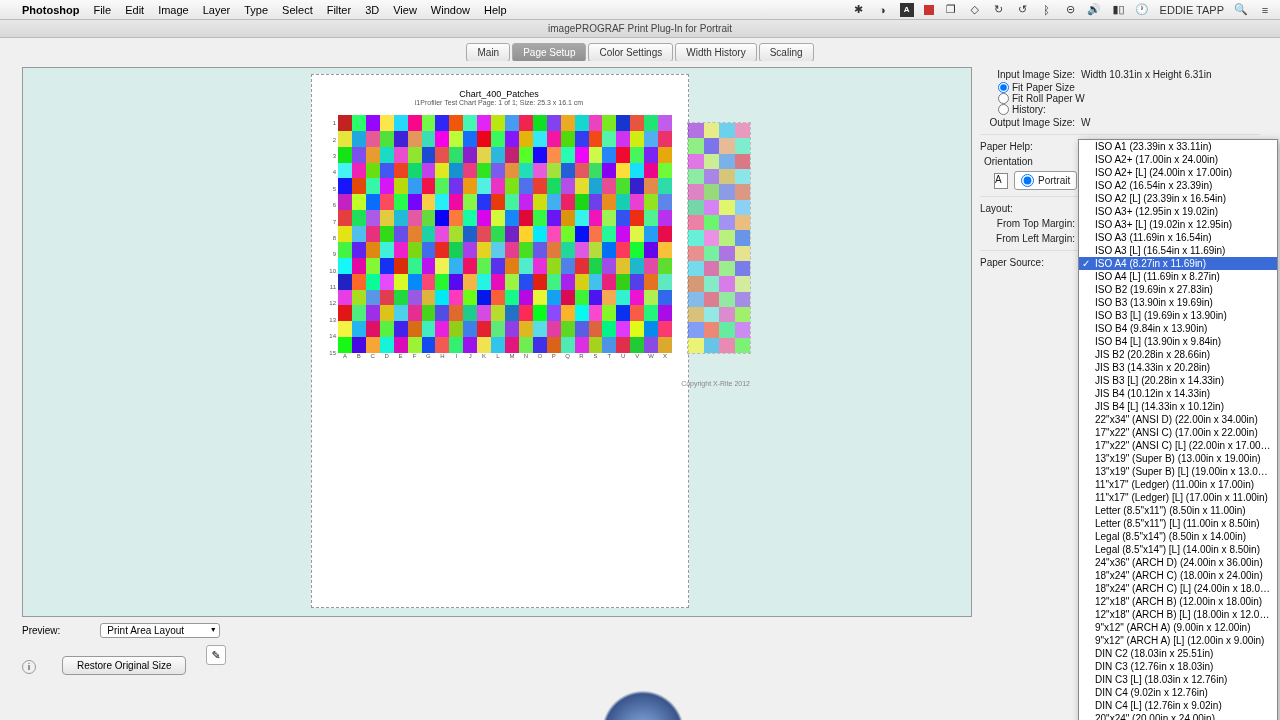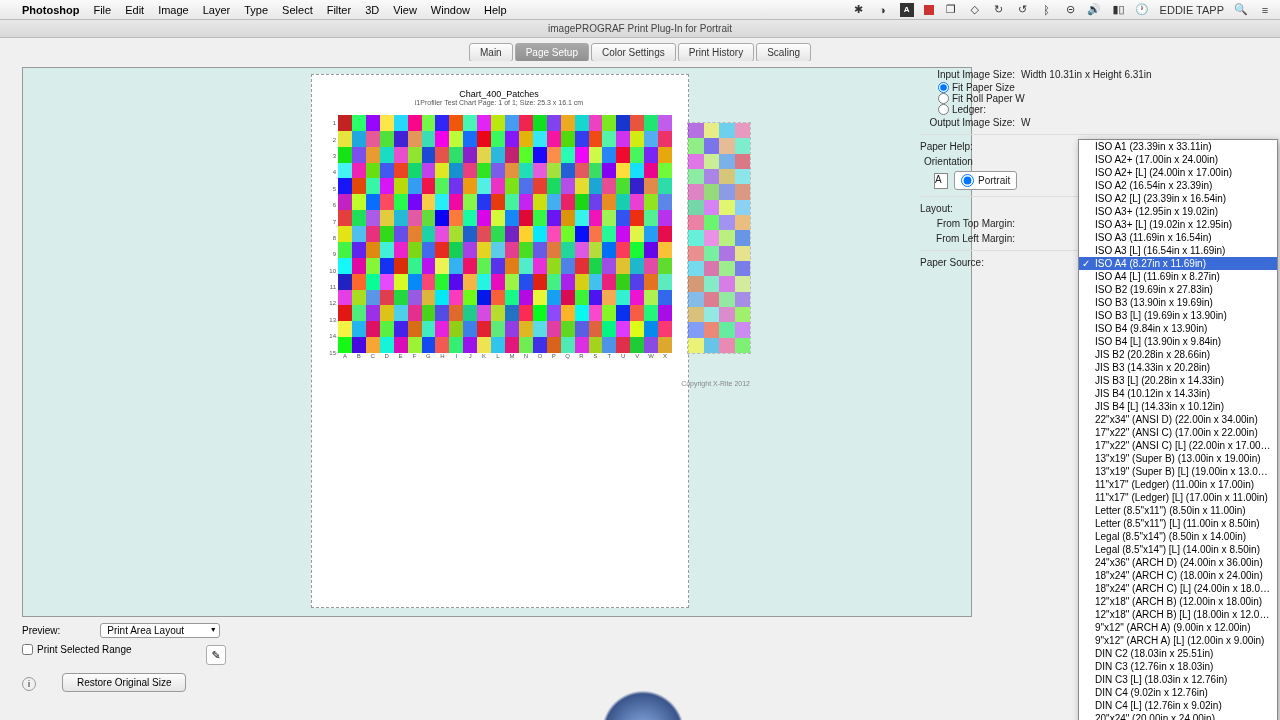--- a/index.html
+++ b/index.html
@@ -39,21 +39,21 @@
 .bottom-panel { position: absolute; left: 22px; top: 562px; width: 950px; font-size: 10px; }
 .preview-row { display: flex; align-items: center; gap: 8px; margin-bottom: 6px; }
 .select-box { border: 1px solid #999; background: #fff; padding: 1px 18px 1px 6px; border-radius: 3px; font-size: 10px; position: relative; width: 120px; }
 .select-box::after { content: "▾"; position: absolute; right: 4px; font-size: 8px; }
 .check-row { display: flex; align-items: center; gap: 4px; margin: 2px 0; }
 .check-row input { width: 11px; height: 11px; }
 .restore-btn { border: 1px solid #999; background: linear-gradient(#fdfdfd,#e5e5e5); border-radius: 4px; padding: 3px 14px; font-size: 10px; margin-top: 8px; margin-left: 20px; }
 .info-icon { width: 14px; height: 14px; border: 1px solid #999; border-radius: 50%; display: inline-flex; align-items: center; justify-content: center; font-size: 9px; margin-right: 6px; margin-top: 10px; }
 .proof-icon { position: absolute; left: 184px; top: 22px; width: 20px; height: 20px; border: 1px solid #aaa; border-radius: 3px; display: flex; align-items: center; justify-content: center; font-size: 11px; background: #fff; }
 
-.right-panel { position: absolute; left: 920px; top: 6px; width: 280px; font-size: 10px; color: #222; }
+.right-panel { position: absolute; left: 980px; top: 6px; width: 280px; font-size: 10px; color: #222; }
 .rp-row { display: flex; align-items: center; padding: 2px 0; gap: 6px; }
 .rp-label { width: 95px; text-align: right; }
 .rp-radio { display: flex; align-items: center; gap: 3px; margin-left: 18px; }
 .rp-radio input { width: 11px; height: 11px; }
 .rp-section { margin-top: 4px; border-top: 1px solid #ddd; padding-top: 4px; }
 .portrait-btn { display: inline-flex; align-items: center; gap: 4px; border: 1px solid #999; border-radius: 3px; padding: 2px 6px; background: #fff; }
 .orient-icon { width: 14px; height: 16px; border: 1px solid #888; display: inline-block; }
 
 .dropdown { position: absolute; left: 1078px; top: 78px; width: 200px; max-height: 626px; background: #fff; border: 1px solid #888; box-shadow: 2px 2px 8px rgba(0,0,0,0.3); overflow: hidden; z-index: 100; }
 .dropdown-item { font-size: 10px; padding: 1px 6px 1px 16px; white-space: nowrap; position: relative; overflow: hidden; text-overflow: ellipsis; }
@@ -90,21 +90,21 @@
     <span class="menubar-icon">≡</span>
   </div>
 </div>
 
 <div class="titlebar">imagePROGRAF Print Plug-In for Portrait</div>
 
 <div class="tabbar" id="tabbar">
     <div class="tab">Main</div>
     <div class="tab active">Page Setup</div>
     <div class="tab">Color Settings</div>
-    <div class="tab">Print History</div>
+    <div class="tab">Width History</div>
     <div class="tab">Scaling</div>
   </div>
 
 <div class="content">
   <div class="preview-area">
     <div class="page-outer">
       <div class="page-inner">
         <div class="chart-title">Chart_400_Patches</div>
         <div class="chart-sub">i1Profiler Test Chart Page: 1 of 1; Size: 25.3 x 16.1 cm</div>
         <div class="patches-wrap">
@@ -581,24 +581,20 @@
         <div class="copyright">Copyright X-Rite 2012</div>
       </div>
     </div>
   </div>
 
   <div class="bottom-panel">
     <div class="preview-row">
       <span>Preview:</span>
       <div class="select-box" style="margin-left:32px;">Print Area Layout</div>
     </div>
-    <div class="check-row">
-        <input type="checkbox" style="">
-        <span>Print Selected Range</span>
-      </div>
     <div class="proof-icon">✎</div>
     <div style="display:flex;align-items:center;margin-top:10px;">
       <span class="info-icon">i</span>
       <button class="restore-btn">Restore Original Size</button>
     </div>
   </div>
 
   <div class="right-panel">
     <div class="rp-row">
         <span class="rp-label">Input Image Size:</span>
@@ -607,21 +603,21 @@
     <div class="rp-radio">
         <input type="radio" checked="" style="">
         <span>Fit Paper Size</span>
       </div>
     <div class="rp-radio">
         <input type="radio" style="">
         <span>Fit Roll Paper W</span>
       </div>
     <div class="rp-radio">
         <input type="radio" style="">
-        <span>Ledger:</span>
+        <span>History:</span>
       </div>
     <div class="rp-row">
         <span class="rp-label">Output Image Size:</span>
         <span>W</span>
       </div>
     <div class="rp-section">
       <div class="rp-row">
           <span>Paper Help:</span>
         </div>
       <div class="rp-row" style="margin-left:4px;">

